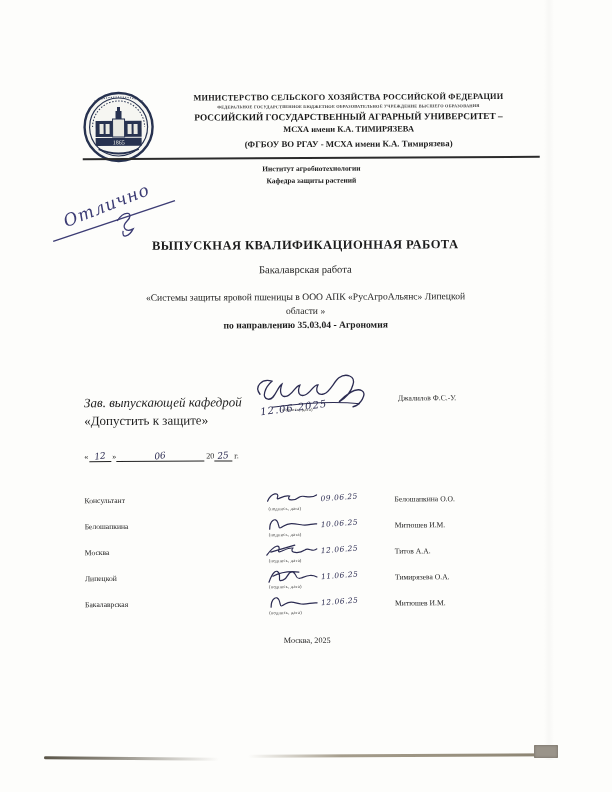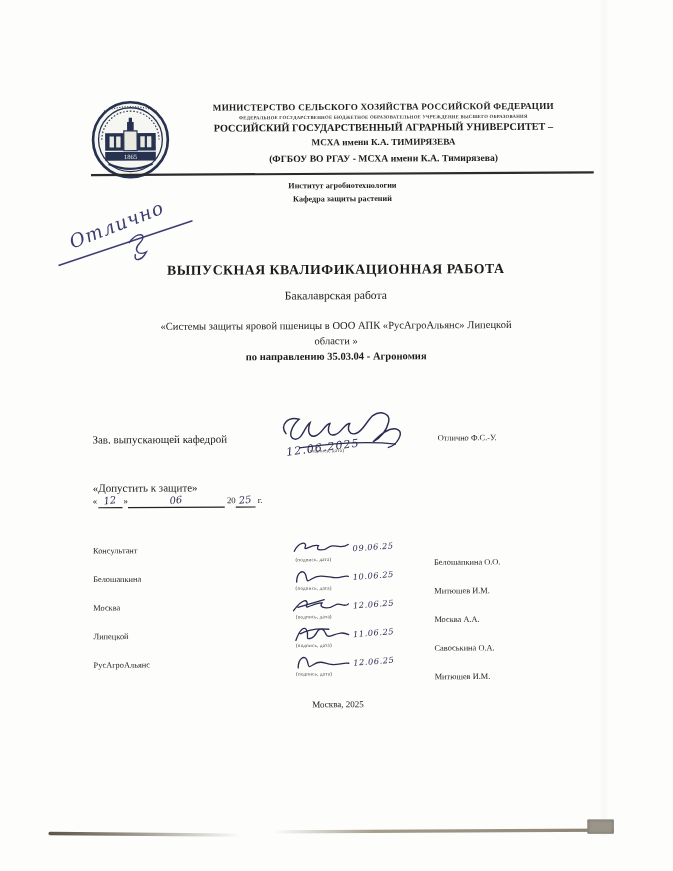--- a/index.html
+++ b/index.html
@@ -31,39 +31,39 @@
   
   .work-type{position:absolute;left:60px;top:238px;width:492px;text-align:center;font-size:12.6px;font-weight:bold;letter-spacing:.4px;}
   .work-subtype{position:absolute;left:60px;top:264px;width:492px;text-align:center;font-size:10.6px;}
   .thesis-title{position:absolute;left:60px;top:290px;width:492px;text-align:center;font-size:9.6px;line-height:1.45;}
   .program{position:absolute;left:60px;top:319px;width:492px;text-align:center;font-size:9.6px;font-weight:bold;}
   .hand{
     font-family:"DejaVu Serif", serif;font-style:italic;color:#2c2c52;
     display:inline-block;
   }
   .caption{font-size:4.6px;color:#3c3c3c;letter-spacing:.2px;}
-  .head-row-label{position:absolute;left:84px;top:394px;font-size:10px;}
+  .head-row-label{position:absolute;left:84px;top:394px;font-size:13px;font-style:italic;}
   .head-sig{position:absolute;left:252px;top:374px;width:130px;height:52px;}
   .head-sig .caption{position:absolute;left:28px;top:33px;}
   .head-date{position:absolute;left:8px;top:28px;font-size:10px;transform:rotate(-7deg);letter-spacing:1px;}
   .head-name{position:absolute;left:398px;top:394px;font-size:7.6px;}
-  .admit{position:absolute;left:84px;top:438px;font-size:10px;}
+  .admit{position:absolute;left:84px;top:412px;font-size:13px;}
   .date-line{position:absolute;left:84px;top:450px;font-size:8px;width:240px;}
   .date-line .seg{display:inline-block;border-bottom:.8px solid #222;text-align:center;}
   .date-line .seg1{width:22px;margin:0 1px;}
   .date-line .seg2{width:88px;}
   .date-line .hand{font-size:9px;transform:rotate(-6deg);}
   .signers{position:absolute;left:84px;top:489px;width:462px;}
   .signer-row{position:relative;height:26px;}
   .signer-label{position:absolute;left:0;top:6px;font-size:7.6px;}
   .signer-sig{position:absolute;left:180px;top:0;width:160px;height:26px;}
   .signer-sig svg{position:absolute;left:0;top:1px;}
   .signer-sig .sig-date{position:absolute;left:56px;top:4px;font-size:7.5px;transform:rotate(-4deg);letter-spacing:.5px;}
   .signer-sig .caption{position:absolute;left:4px;top:17px;}
-  .signer-name{position:absolute;left:310px;top:6px;font-size:7.6px;margin-top:12px;}
+  .signer-name{position:absolute;left:310px;top:6px;font-size:7.6px;}
   .footer{position:absolute;left:60px;top:636px;width:492px;text-align:center;font-size:8.2px;}
   
   .artifact{position:absolute;pointer-events:none;}
   .edge-wedge{left:44px;top:757px;width:175px;height:3px;
     background:linear-gradient(90deg,#5a5548 0%,#8a857a 35%,rgba(170,165,155,0) 100%);
     transform:rotate(.5deg);border-radius:2px;}
   .edge-streak{left:248px;top:754px;width:310px;height:3px;
     background:linear-gradient(90deg,rgba(150,145,130,0) 0%,#a59d8c 30%,#948c7a 80%,#877f6e 100%);
     transform:rotate(-.3deg);}
   .edge-blob{left:534px;top:745px;width:24px;height:13px;background:#9a948a;
@@ -129,21 +129,21 @@
 
   <div class="head-row-label">Зав. выпускающей кафедрой</div>
   <div class="head-sig">
     <svg width="126" height="40" viewBox="0 0 126 40">
       <path d="M8 20 C2 12 10 4 20 7 C13 13 9 24 16 25 C23 26 25 13 30 10 C27 18 29 24 35 22 C41 20 43 12 48 11 C45 18 47 23 53 21 C59 19 61 11 66 11 C63 17 66 22 72 20 C78 18 82 8 87 4 C94 -1 104 2 101 11 C99 19 92 25 87 28 C94 21 103 13 110 17 C115 20 109 31 101 33" stroke="#2c2c52" stroke-width="1.3" fill="none" stroke-linecap="round"></path>
       <path d="M20 33 C50 29 80 27 108 30" stroke="#2c2c52" stroke-width="1.1" fill="none"></path>
     </svg>
     <span class="caption">(подпись, дата)</span>
     <span class="hand head-date">12.06.2025</span>
   </div>
-  <div class="head-name">Отлично Ф.С.-У.</div>
+  <div class="head-name">Джалилов Ф.С.-У.</div>
 
   <div class="admit">«Допустить к защите»</div>
   <div class="date-line">
     <span>«</span><span class="seg seg1"><span class="hand">12</span></span><span>»</span><span class="seg seg2"><span class="hand">06</span></span>
     <span>20</span><span class="seg" style="width:18px;"><span class="hand">25</span></span>
     <span>г.</span>
   </div>
 
   <div class="signers">
 
@@ -173,37 +173,37 @@
 
     <div class="signer-row">
       <span class="signer-label">Москва</span>
       <span class="signer-sig">
         <svg width="54" height="16" viewBox="0 0 54 16">
           <path d="M2 13 C10 2 16 2 14 8 C12 13 22 5 28 6 C24 11 34 12 40 8 C44 5 48 11 52 7 M6 10 L30 3" stroke="#2c2c52" stroke-width="1.2" fill="none" stroke-linecap="round"></path>
         </svg>
         <span class="hand sig-date">12.06.25</span>
         <span class="caption">(подпись, дата)</span>
       </span>
-      <span class="signer-name">Москва А.А.</span>
+      <span class="signer-name">Титов А.А.</span>
     </div>
 
     <div class="signer-row">
       <span class="signer-label">Липецкой</span>
       <span class="signer-sig">
         <svg width="54" height="16" viewBox="0 0 54 16">
           <path d="M4 14 C8 3 12 1 14 5 C16 9 12 14 18 12 C24 10 22 3 28 4 C32 5 30 12 36 10 C42 8 46 6 52 9 M8 8 C16 4 26 3 34 4" stroke="#2c2c52" stroke-width="1.2" fill="none" stroke-linecap="round"></path>
         </svg>
         <span class="hand sig-date">11.06.25</span>
         <span class="caption">(подпись, дата)</span>
       </span>
-      <span class="signer-name">Савоськина О.А.</span>
-    </div>
-
-    <div class="signer-row">
-      <span class="signer-label">РусАгроАльянс</span>
+      <span class="signer-name">Тимирязева О.А.</span>
+    </div>
+
+    <div class="signer-row">
+      <span class="signer-label">Бакалаврская</span>
       <span class="signer-sig">
         <svg width="54" height="16" viewBox="0 0 54 16">
           <path d="M6 13 C6 4 12 1 14 6 C16 11 14 14 20 10 C26 6 30 9 36 10 C42 11 47 8 52 9" stroke="#2c2c52" stroke-width="1.2" fill="none" stroke-linecap="round"></path>
         </svg>
         <span class="hand sig-date">12.06.25</span>
         <span class="caption">(подпись, дата)</span>
       </span>
       <span class="signer-name">Митюшев И.М.</span>
     </div>
 

